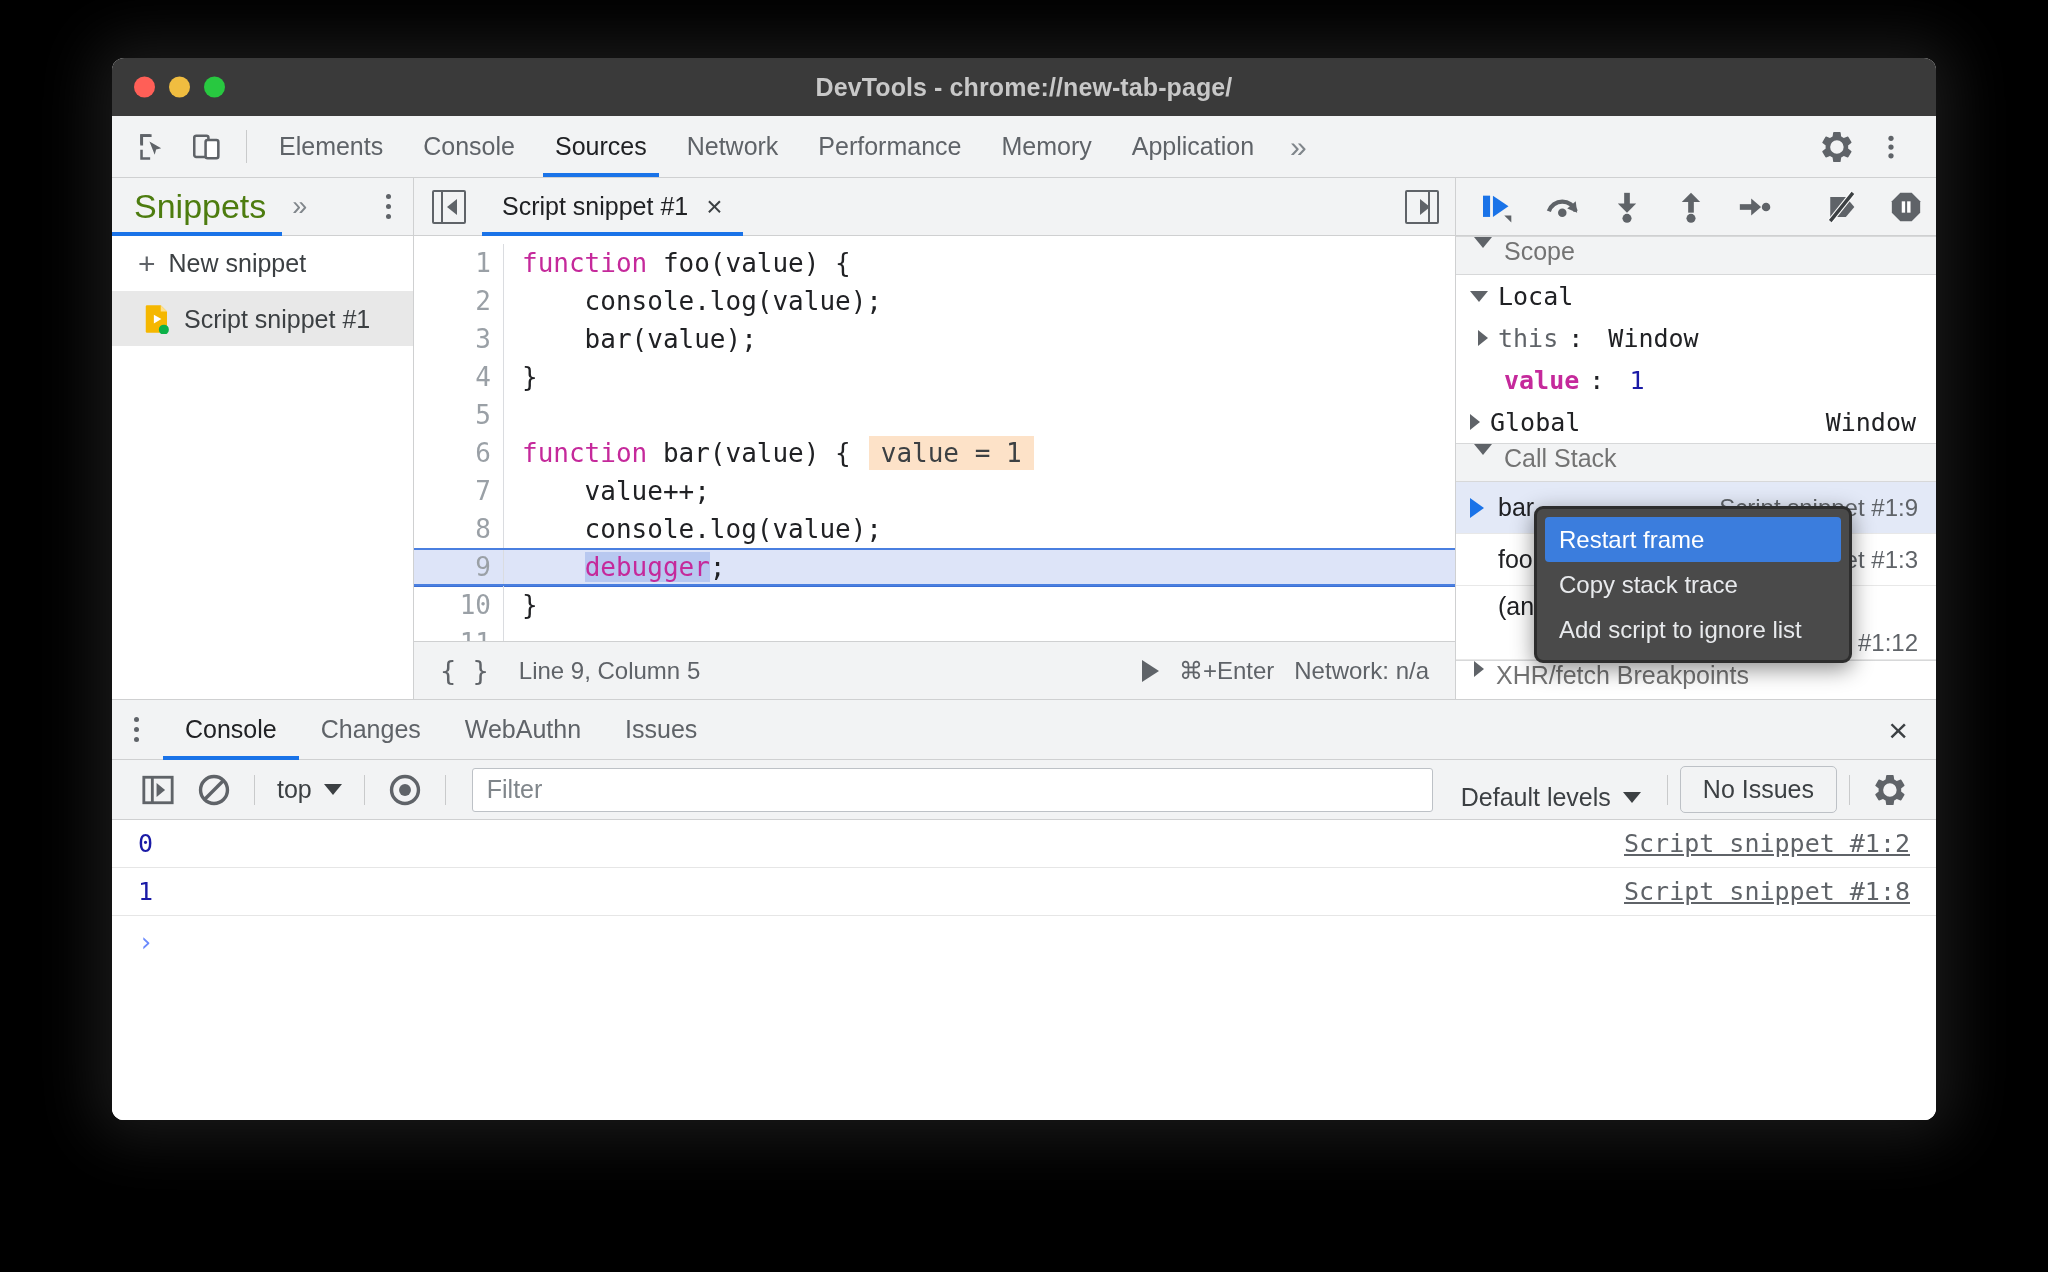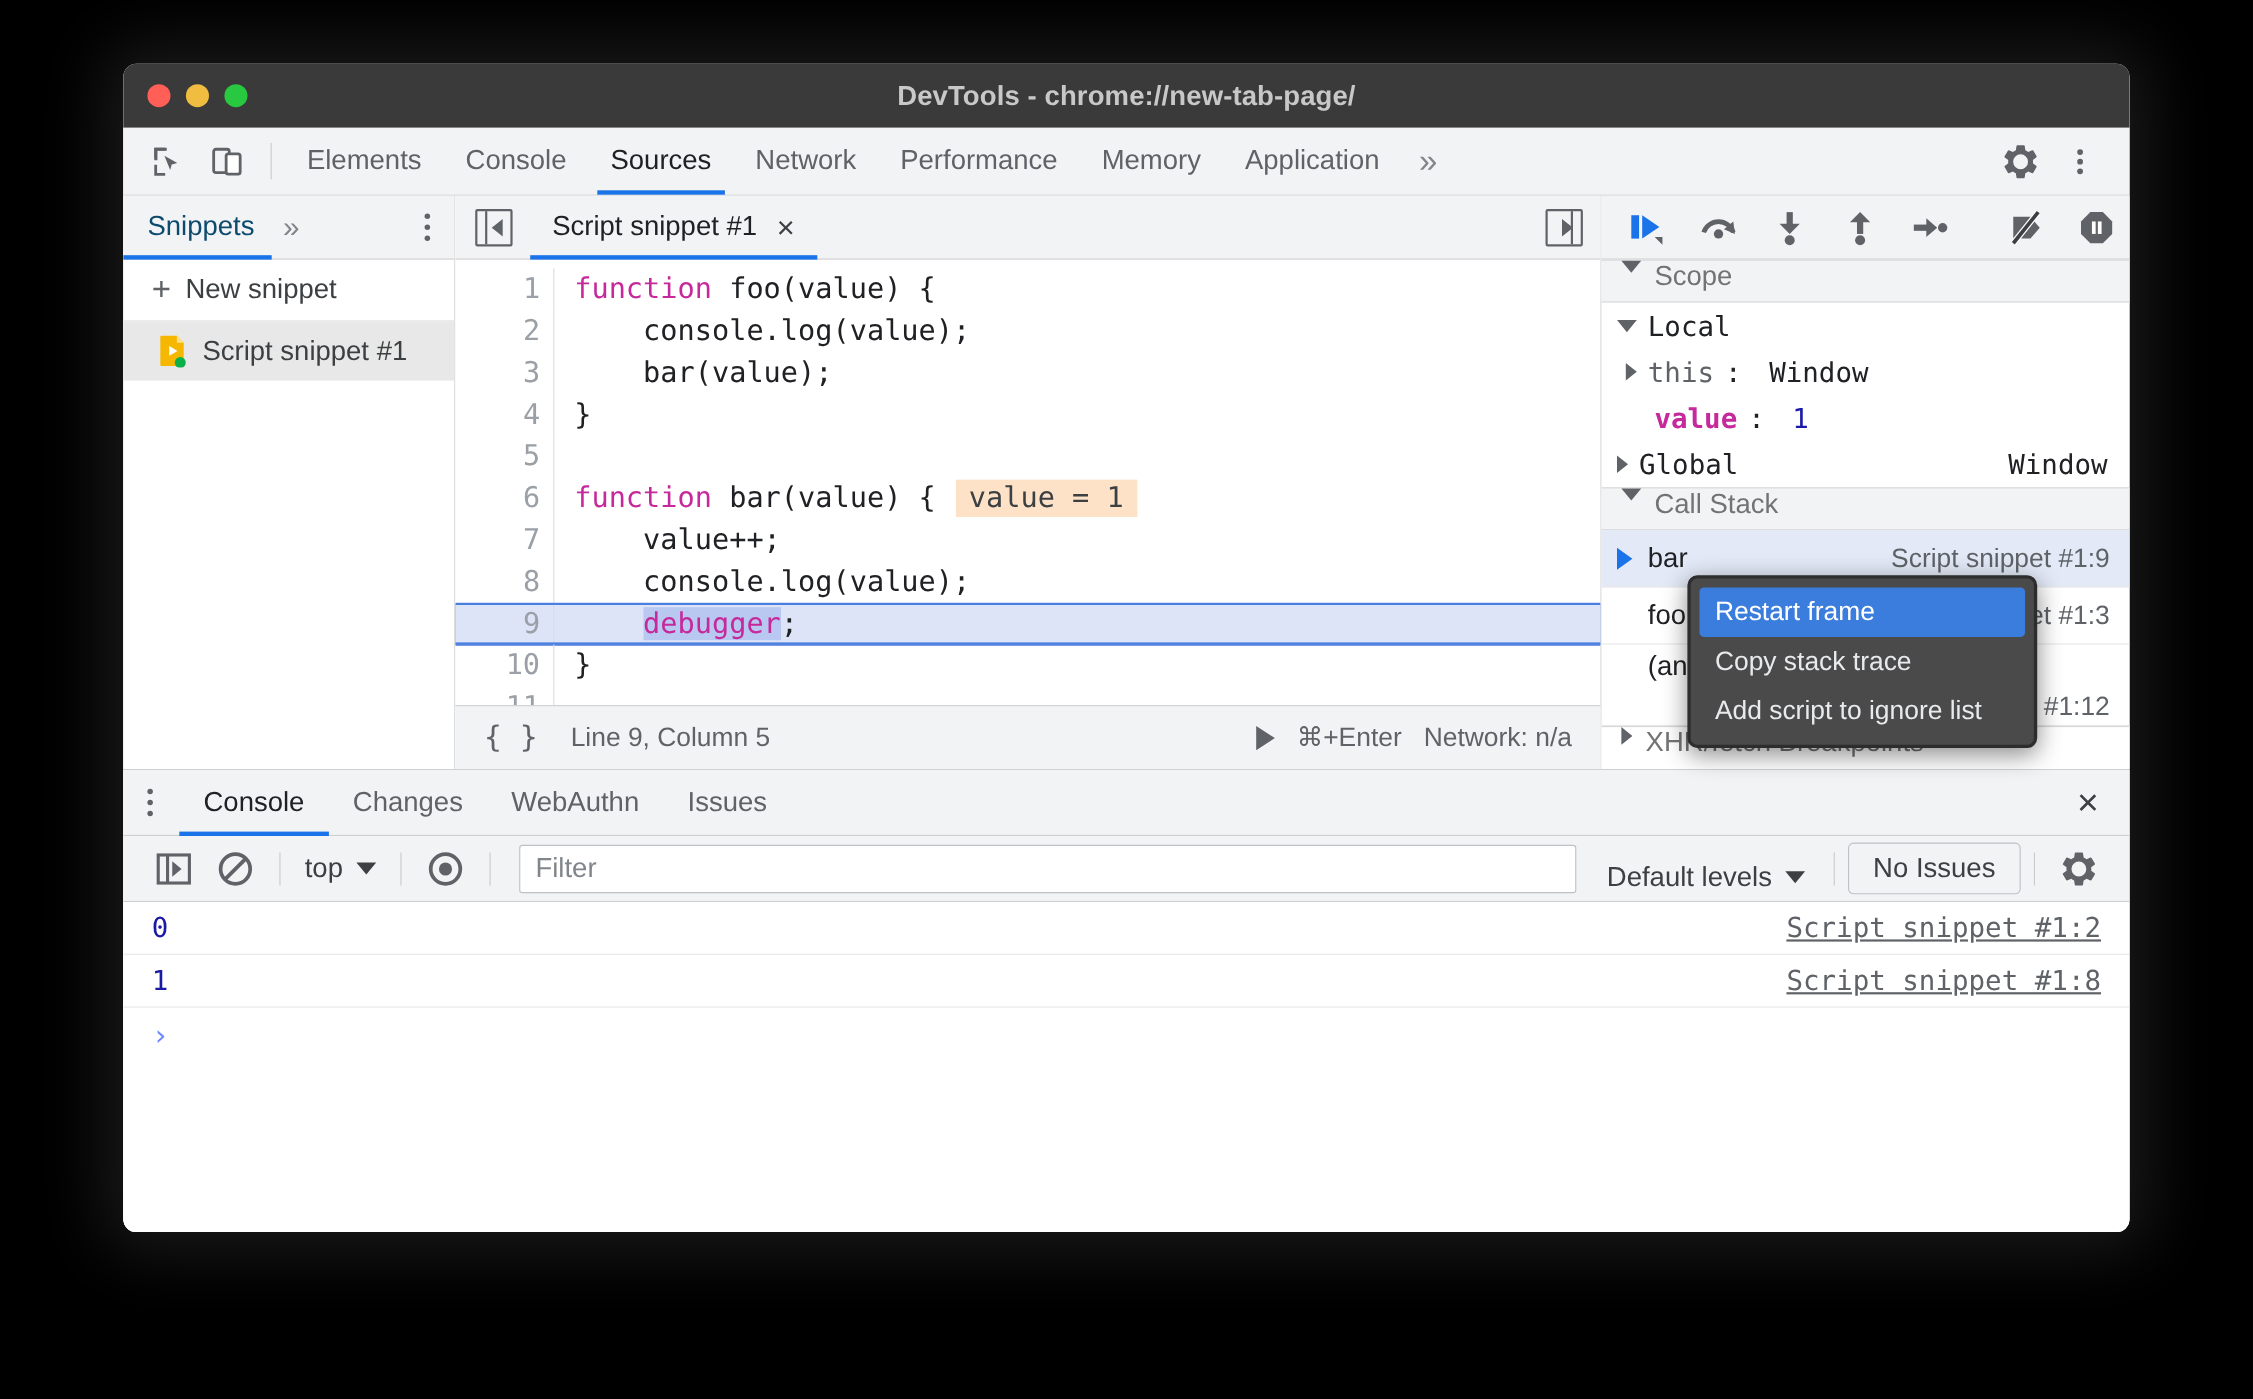--- a/index.html
+++ b/index.html
@@ -77,21 +77,21 @@
   .nav-pane {
     width: 302px; flex: 0 0 302px; display: flex; flex-direction: column;
     border-right: 1px solid #cfd0d1; background: #fff; min-width: 0;
   }
   .nav-tabbar {
     height: 58px; flex: 0 0 58px; background: #f2f3f4;
     display: flex; align-items: center; position: relative;
     border-bottom: 1px solid #cfd0d1;
   }
   .nav-tab {
-    font-size: 25px; color: #0c4a6e; padding: 0 16px 0 22px;
+    font-size: 34px; color: #4d7c0f; padding: 0 16px 0 22px;
     height: 100%; display: flex; align-items: center; position: relative;
     cursor: pointer;
   }
   .nav-tab::after {
     content: ""; position: absolute; left: 0; right: 0; bottom: -1px;
     height: 4px; background: #1a73e8;
   }
   .nav-chev { font-size: 27px; color: #80868b; padding: 0 10px; cursor: pointer; }
   .nav-kebab {
     margin-left: auto; padding: 0 22px; cursor: pointer;
@@ -581,21 +581,21 @@
               <span class="cs-name">(anonymous)</span>
               <span class="cs-loc" style="align-self:flex-end;padding-bottom:2px;">Script snippet #1:12</span>
             </div>
           </div>
 
           <div class="sect-head clipped" style="background:#fff;border-bottom:none;">
             <span class="tri-r sm"></span>
             <span>XHR/fetch Breakpoints</span>
           </div>
 
-          <div class="ctxmenu" style="left:78px; top:345px;">
+          <div class="ctxmenu" style="left:78px; top:328px;">
             <div class="ctxitem sel">
               <span>Restart frame</span>
             </div>
             <div class="ctxitem">
               <span>Copy stack trace</span>
             </div>
             <div class="ctxitem">
               <span>Add script to ignore list</span>
             </div>
           </div>

